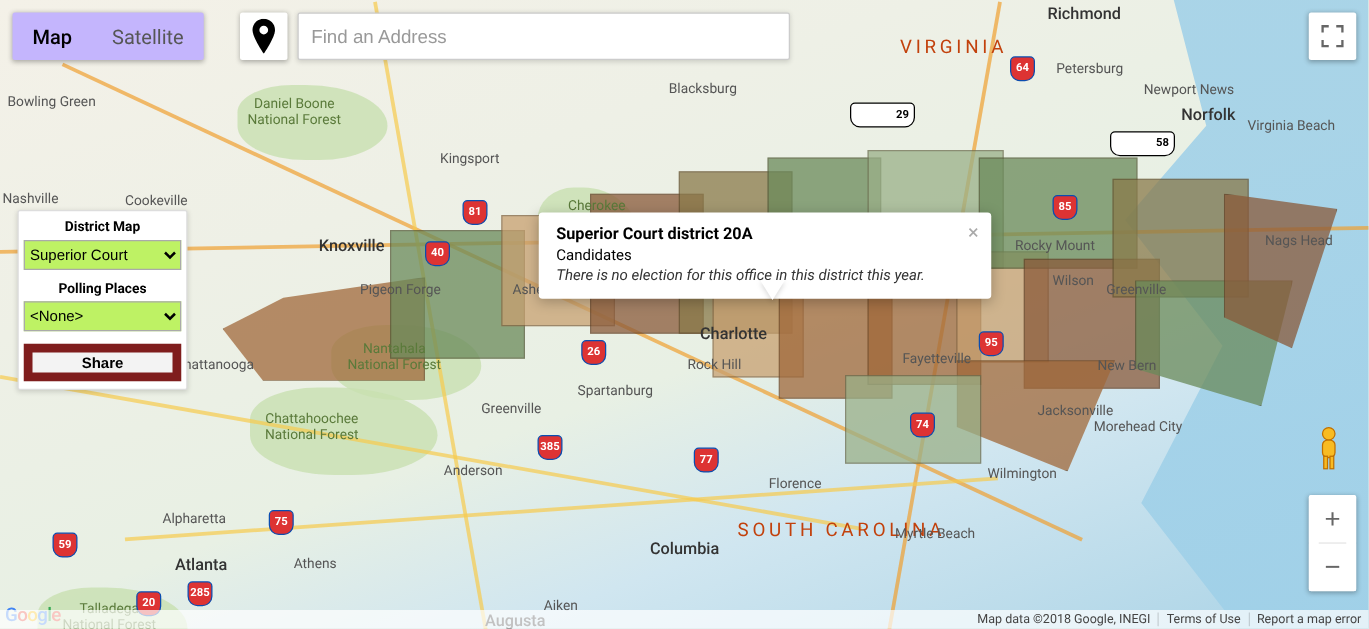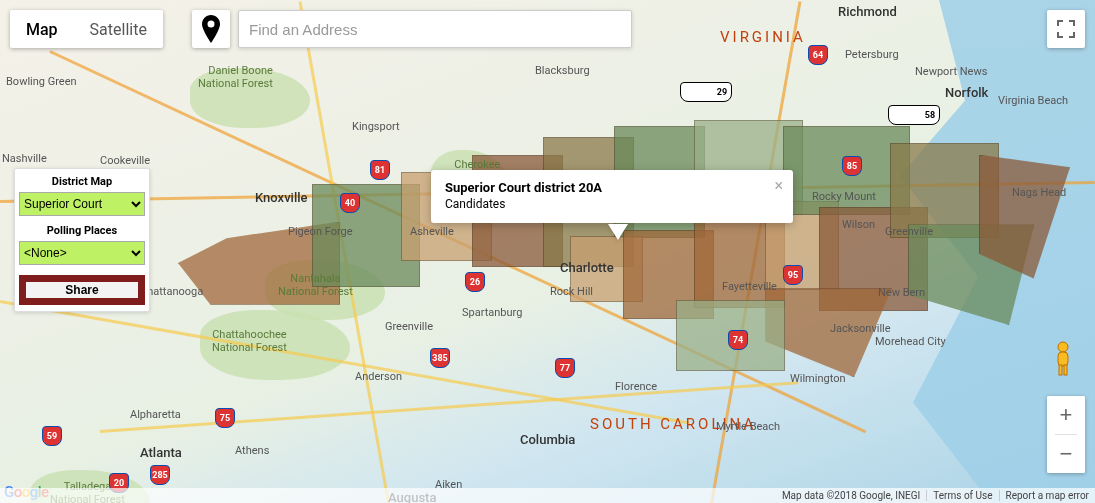--- a/index.html
+++ b/index.html
@@ -92,21 +92,21 @@
   .d-tan    { background: #c8a070; }
   .d-sage   { background: #9ab088; }
   .d-rust   { background: #8a5a3a; }
 
   
   .maptype-bar {
     position: absolute;
     left: 10px;
     top: 10px;
     display: flex;
-    background: #ffffff;
+    background: #c4b5fd;
     border-radius: 2px;
     box-shadow: 0 1px 4px rgba(0,0,0,0.3);
     height: 38px;
     align-items: stretch;
     justify-content: center;
   }
   .maptype-btn {
     padding: 0 16px;
     font-size: 16px;
     display: flex;
@@ -382,21 +382,21 @@
 <div class="city-label" style="left:130px;top:408px">Alpharetta</div>
 <div class="city-label" style="left:140px;top:285px">Chattanooga</div>
 <div class="city-label big" style="left:255px;top:190px">Knoxville</div>
 <div class="city-label" style="left:288px;top:225px">Pigeon Forge</div>
 <div class="city-label" style="left:352px;top:120px">Kingsport</div>
 <div class="city-label" style="left:535px;top:64px">Blacksburg</div>
 <div class="city-label" style="left:6px;top:75px">Bowling Green</div>
 <div class="city-label" style="left:100px;top:154px">Cookeville</div>
 <div class="city-label" style="left:2px;top:152px">Nashville</div>
 
-<div class="city-label" style="left:198px;top:64px;color:#5a7a3a;white-space:pre;text-align:right">Daniel Boone
+<div class="city-label" style="left:198px;top:76px;color:#5a7a3a;white-space:pre;text-align:center">Daniel Boone
 National Forest</div>
 <div class="city-label" style="left:440px;top:158px;color:#5a7a3a;white-space:pre;text-align:center">Cherokee
 National Forest</div>
 <div class="city-label" style="left:278px;top:272px;color:#5a7a3a;white-space:pre;text-align:center">Nantahala
 National Forest</div>
 <div class="city-label" style="left:212px;top:328px;color:#5a7a3a;white-space:pre;text-align:center">Chattahoochee
 National Forest</div>
 <div class="city-label" style="left:50px;top:480px;color:#5a7a3a;white-space:pre;text-align:center">Talladega
 National Forest</div>
 
@@ -443,20 +443,21 @@
   </select>
   <button class="share-btn">Share</button>
 </div>
 
 <div class="infowin">
   <div class="close">
     <span>×</span>
   </div>
   <div class="title">Superior Court district 20A</div>
   <div class="sub">Candidates</div>
+  <div class="note">There is no election for this office in this district this year.</div>
 </div>
 <div class="infowin-tip"></div>
 
 <div class="fullscreen-btn">
   <svg width="18" height="18" viewBox="0 0 18 18">
     <path d="M0 0h6v2H2v4H0V0zm18 0v6h-2V2h-4V0h6zM0 18v-6h2v4h4v2H0zm18 0h-6v-2h4v-4h2v6z" fill="#666"></path>
   </svg>
 </div>
 
 <div class="pegman">

